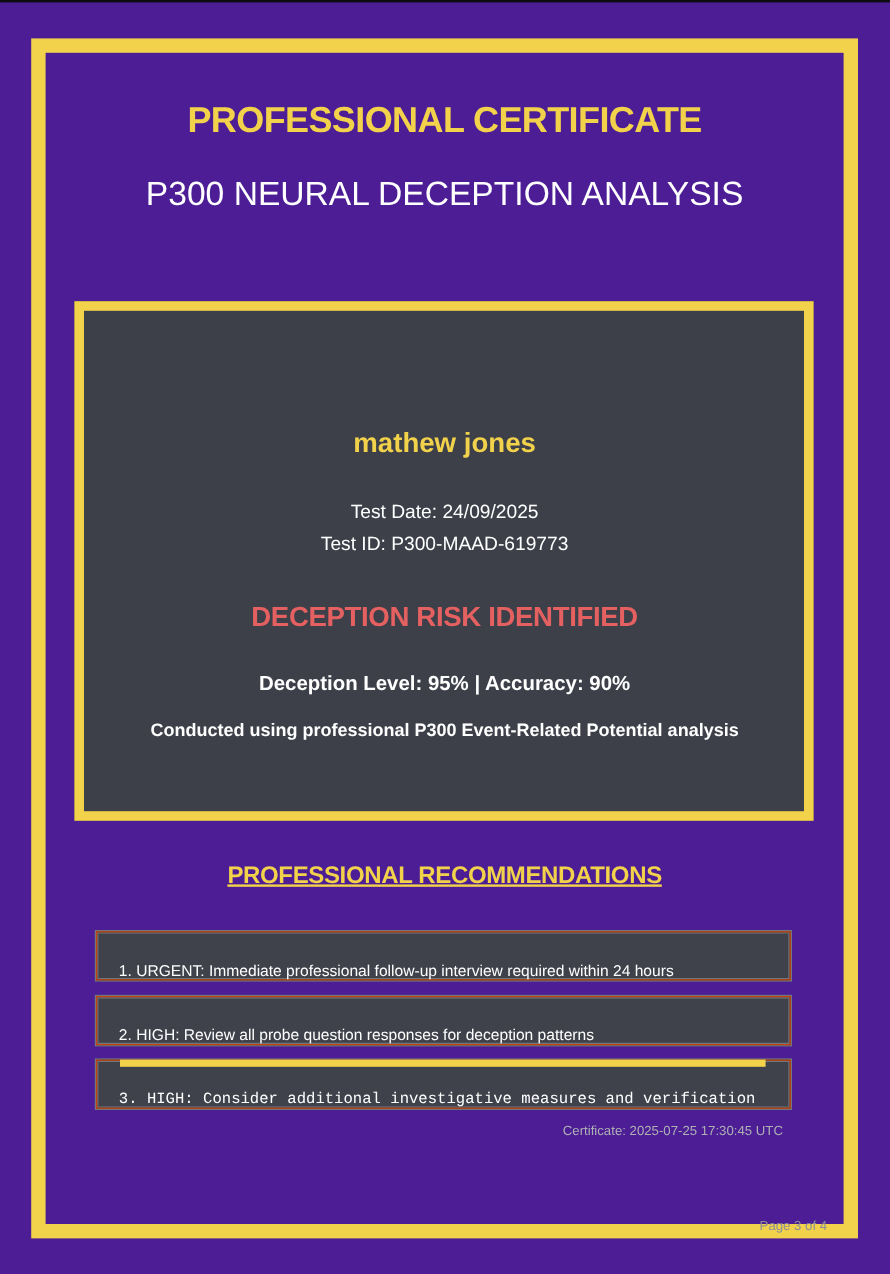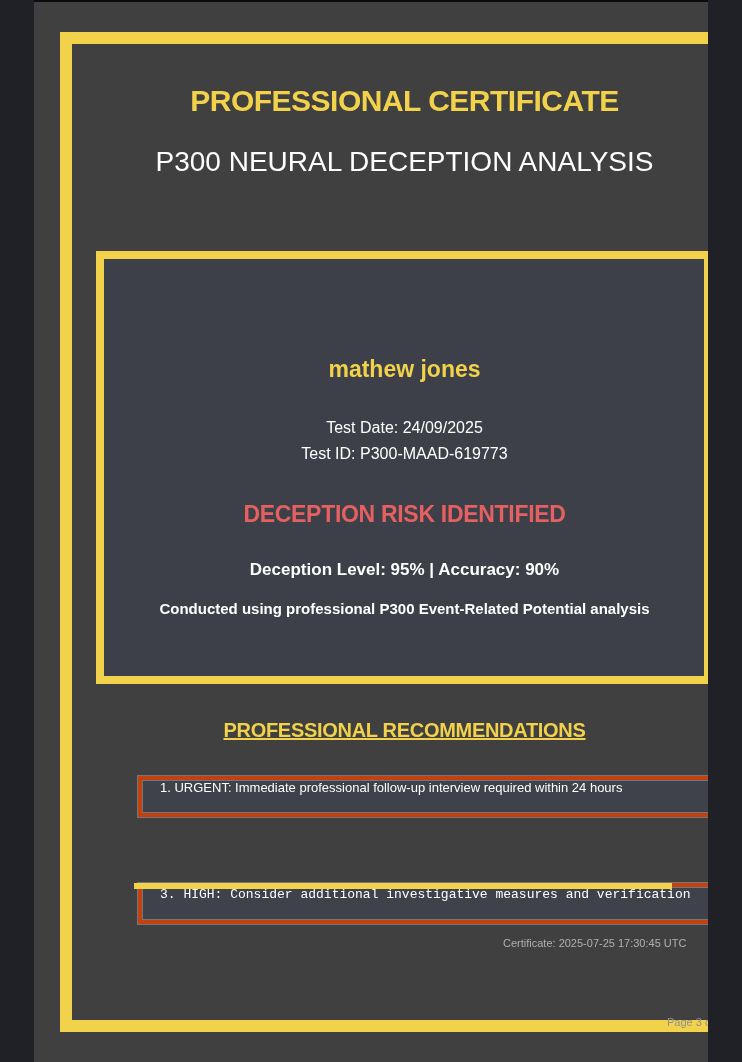--- a/index.html
+++ b/index.html
@@ -1,23 +1,23 @@
 <!DOCTYPE html>
 <html><head>
 <meta charset="utf-8">
 <style>
   * { margin: 0; padding: 0; box-sizing: border-box; }
   html, body { background: #202127; }
   body { font-family: "Liberation Sans", sans-serif; }
 
   .page {
     position: relative;
-    width: 674px;
+    width: 742px;
     height: 1062px;
-    background: #404040;
+    background: #4c1d95;
     overflow: hidden;
     margin: 0 auto;
   }
 
   .top-edge {
     position: absolute;
     left: 0; top: 0;
     width: 742px; height: 2px;
     background: #0c0c0f;
   }
@@ -84,29 +84,28 @@
     color: #f2d24b;
     text-decoration: underline;
   }
 
   .rec-box {
     position: absolute;
     left: 80px;
     width: 579px;
     height: 41px;
     background: #3f424b;
-    border: 4px solid #c2410c;
+    border: 1px solid #c2410c;
     box-shadow: inset 0 0 0 1px #73767c, 0 0 0 1px #73767c;
     display: flex;
-    align-items: flex-start;
+    align-items: flex-end;
     padding: 0 18px;
     font-size: 13px;
     color: #ffffff;
     white-space: nowrap;
-    margin-left: 24px;
   }
   .rec-box-1 { top: 776px; }
   .rec-box-2 { top: 830px; }
   .rec-box-3 { top: 883px; font-family: Liberation Mono, monospace; }
   .rec-box-4 { top: 936px; }
 
   .yellow-streak {
     position: absolute;
     left: 100px; top: 883px;
     width: 538px; height: 6px;
@@ -159,20 +158,23 @@
   <div class="centered-line metrics-line">Deception Level: 95% | Accuracy: 90%</div>
 
   <div class="centered-line method-note">Conducted using professional P300 Event-Related Potential analysis</div>
 
   <div class="centered-line rec-heading">PROFESSIONAL RECOMMENDATIONS</div>
 
   <div class="rec-box rec-box-1">
     <span>1. URGENT: Immediate professional follow-up interview required within 24 hours</span>
   </div>
 
+  <div class="rec-box rec-box-2">
+    <span>2. HIGH: Review all probe question responses for deception patterns</span>
+  </div>
 
   <div class="rec-box rec-box-3">
     <span>3. HIGH: Consider additional investigative measures and verification</span>
   </div>
 
   <div class="yellow-streak"></div>
 
 
   <div class="cert-timestamp">Certificate: 2025-07-25 17:30:45 UTC</div>
 

